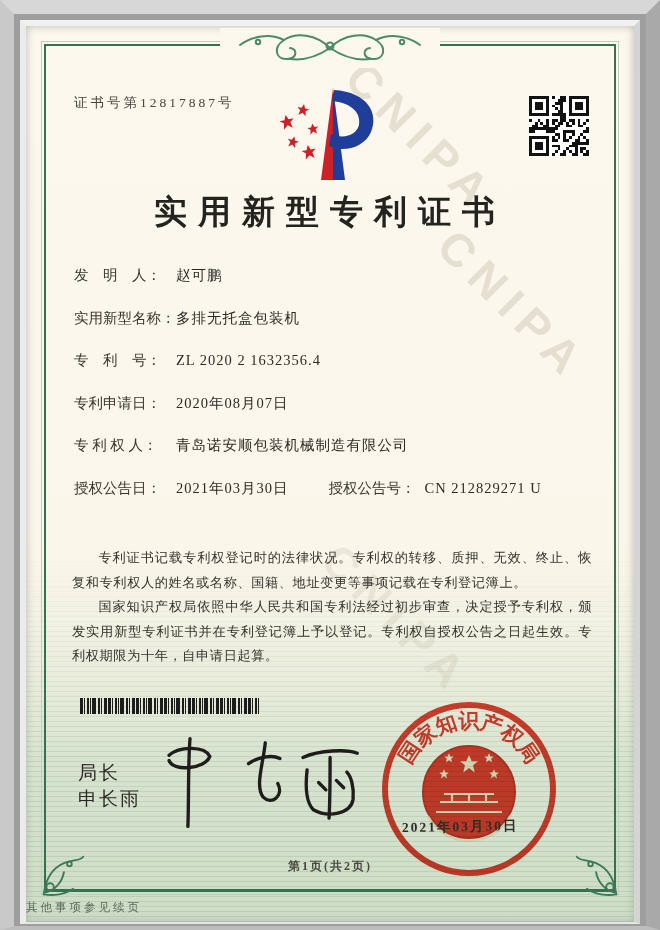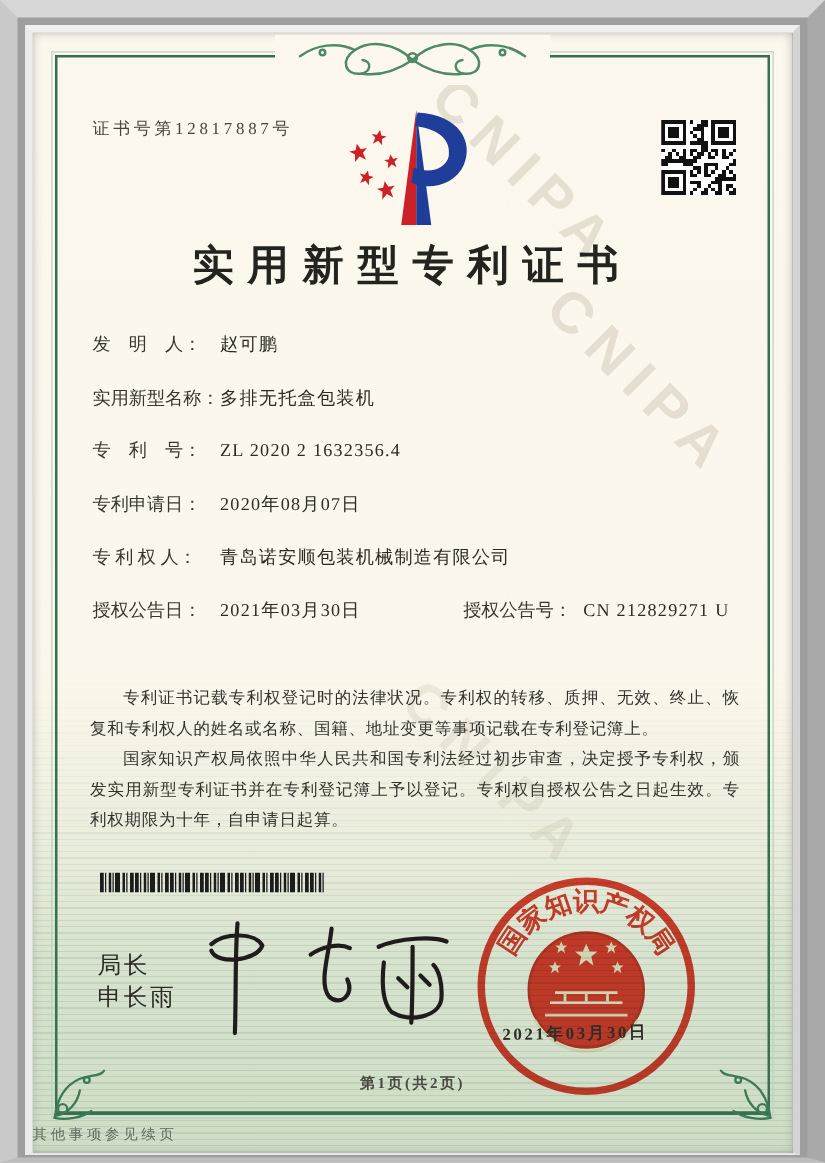--- a/index.html
+++ b/index.html
@@ -30,21 +30,21 @@
     transform:rotate(45deg);pointer-events:none;white-space:nowrap;}
   .cert-no{position:absolute;left:48px;top:68px;font-size:13.5px;letter-spacing:3px;color:#46453e;}
   .logo{position:absolute;left:245px;top:56px;width:120px;height:104px;}
   .qr{position:absolute;left:503px;top:70px;width:60px;height:60px;}
   .title{position:absolute;left:0;right:0;top:164px;text-align:center;
     font-size:33px;font-weight:bold;letter-spacing:11px;color:#23231f;}
   .rows{position:absolute;left:48px;right:36px;top:240px;}
   .row{display:flex;align-items:baseline;height:42.5px;font-size:14.5px;color:#2c2b26;}
   .row .lbl{flex:0 0 102px;color:#38372f;}
   .row .val{letter-spacing:1px;}
-  .row.double .lbl2{margin-left:82px;flex:0 0 96px;color:#38372f;}
+  .row.double .lbl2{margin-left:40px;flex:0 0 96px;color:#38372f;}
   .paras{position:absolute;left:46px;right:42px;top:520px;font-size:13.2px;
     line-height:24.5px;color:#33322c;letter-spacing:.6px;text-align:justify;}
   .paras p{margin:0;text-indent:2em;}
   .barcode{position:absolute;left:54px;top:672px;width:182px;height:16px;}
   .director{position:absolute;left:52px;top:734px;font-size:19px;color:#2b2a25;letter-spacing:2px;line-height:26px;}
   .signature{position:absolute;left:118px;top:706px;width:230px;height:100px;}
   .seal{position:absolute;left:352px;top:672px;width:182px;height:182px;opacity:.93;mix-blend-mode:multiply;}
   .seal-date{position:absolute;left:376px;top:792px;font-size:13.5px;font-weight:600;
     letter-spacing:2px;color:#2f2d28;transform:rotate(-1deg);}
   .page-num{position:absolute;left:0;right:0;top:832px;text-align:center;

